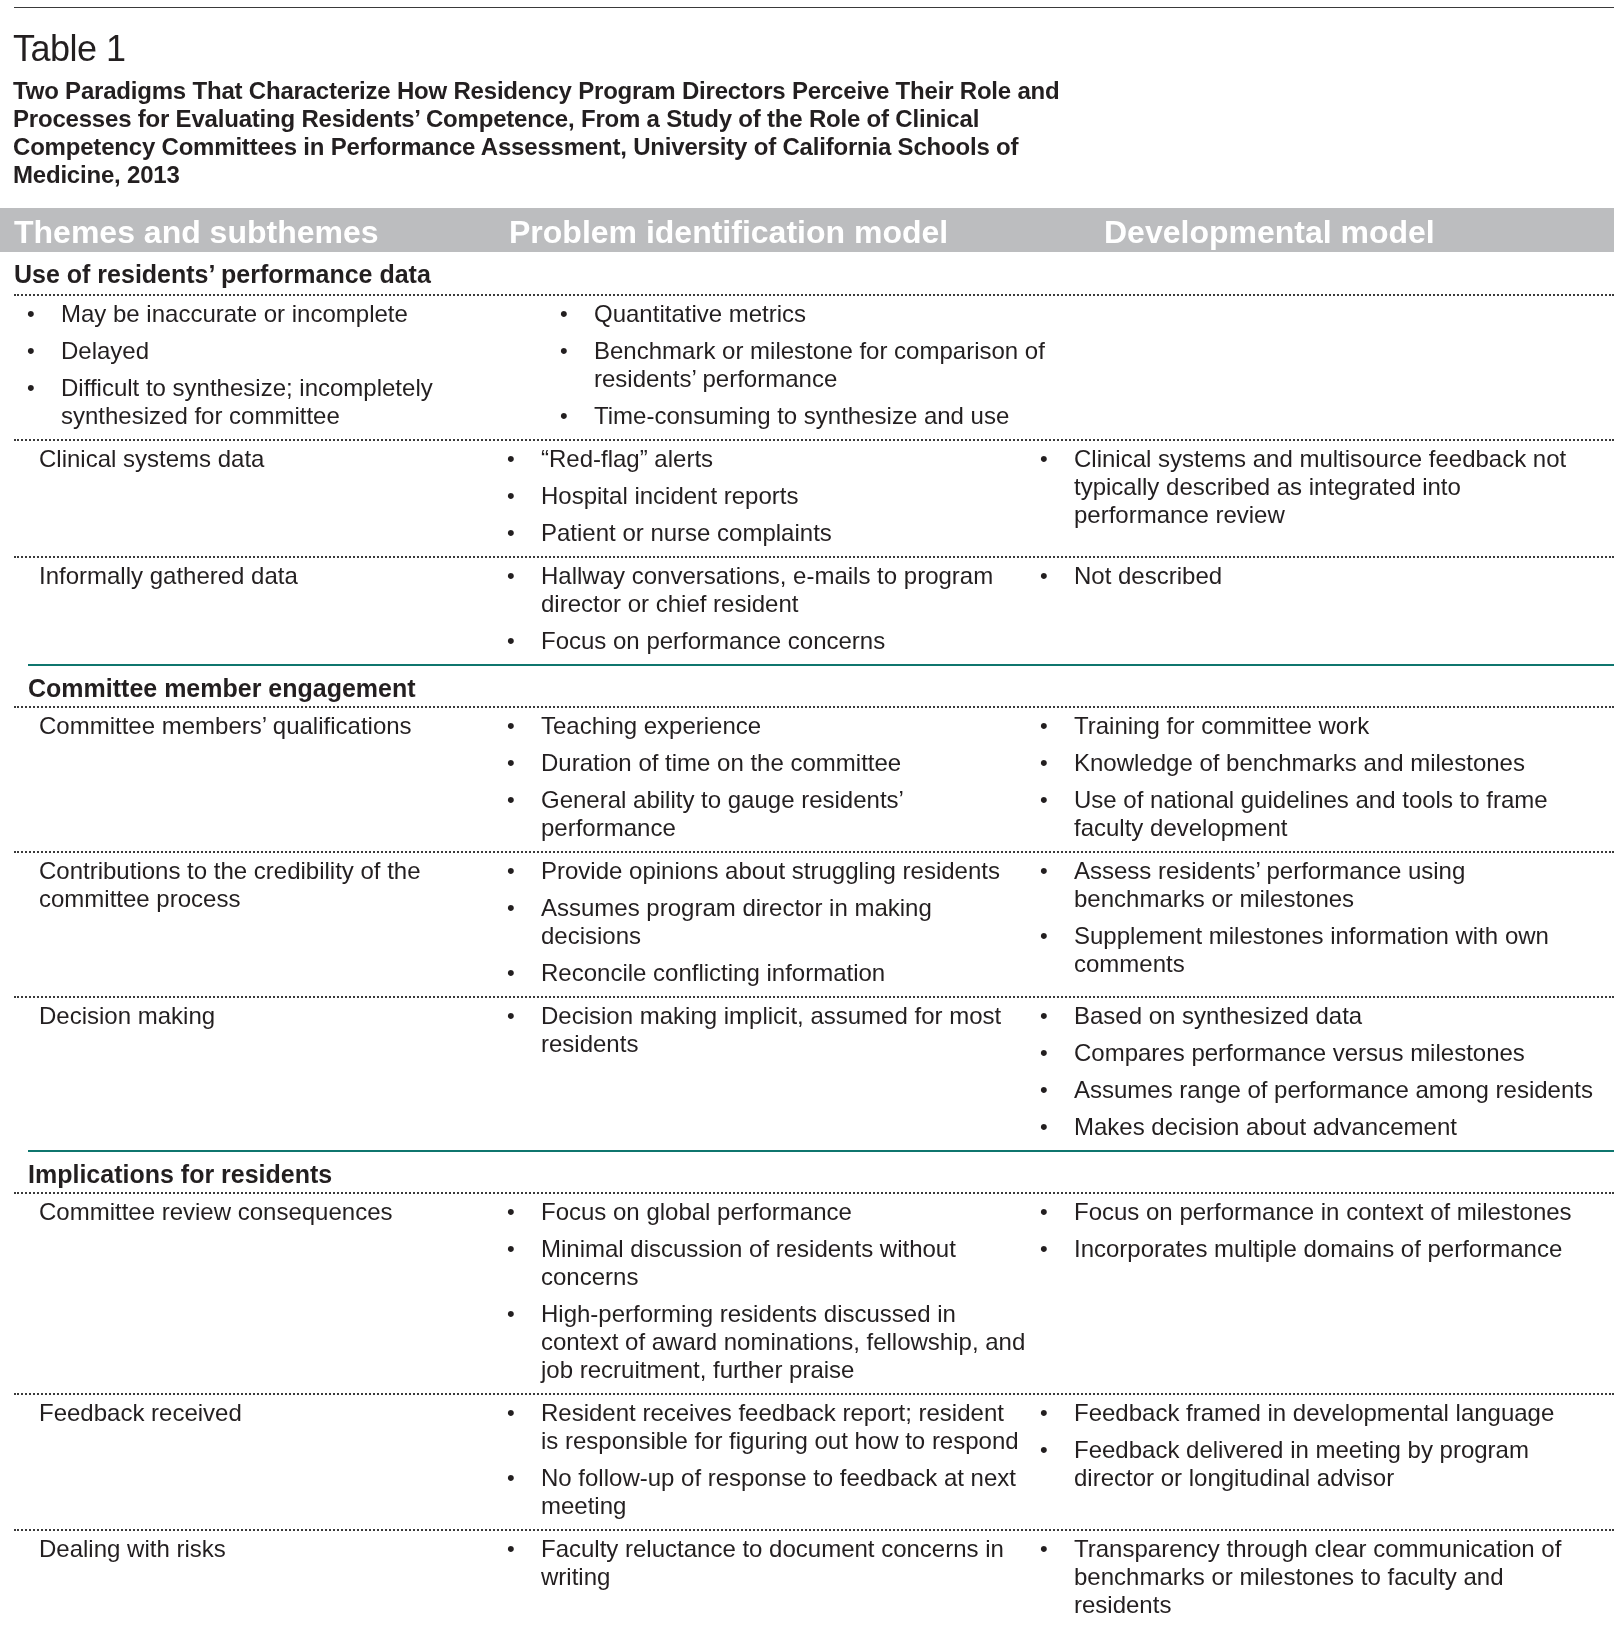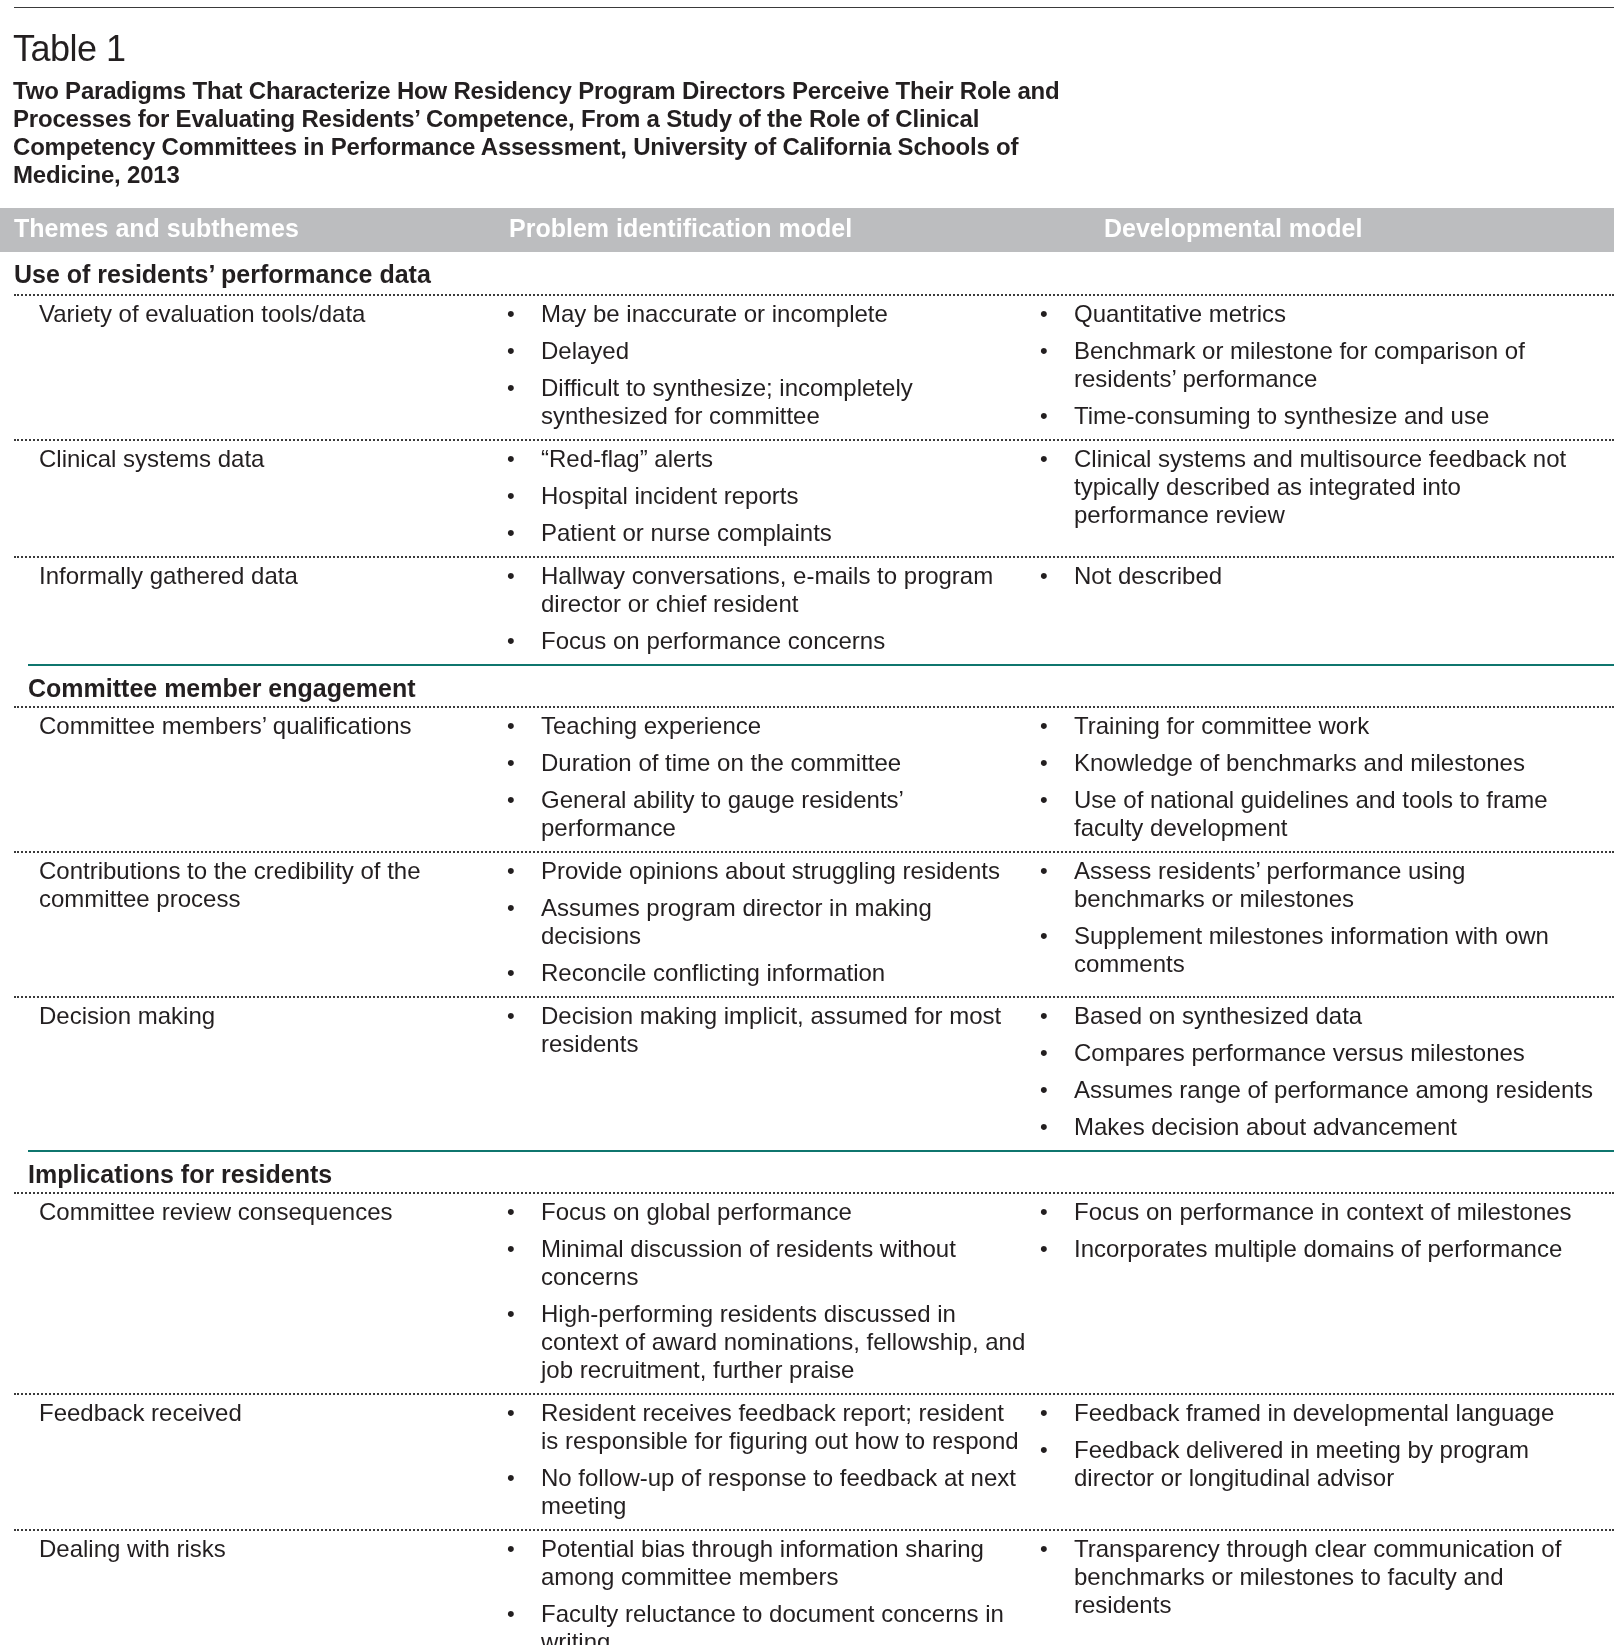--- a/index.html
+++ b/index.html
@@ -15,21 +15,21 @@
   }
   .caption {
     position: absolute; left: 13px; top: 77px; width: 1110px;
     font-size: 24px; font-weight: bold; line-height: 28px; letter-spacing: -0.2px;
   }
   .header-bar {
     position: absolute; left: 0; top: 208px; width: 1614px; height: 44px;
     background: #bcbdbf;
   }
   .header-bar span {
-    position: absolute; top: 6px; color: #ffffff; font-weight: bold; font-size: 25px;
+    position: absolute; top: 6px; color: #ffffff; font-weight: bold; font-size: 32px;
   }
   .h-col1 { left: 14px; } .h-col2 { left: 509px; } .h-col3 { left: 1056px; margin-left: 48px; }
 
   .table { position: absolute; left: 0; top: 252px; width: 1614px; }
   .section-title {
     padding-left: 14px; font-size: 25px; font-weight: bold; line-height: 28px;
     height: 42px; box-sizing: border-box; padding-top: 8px;
   }
   .section + .section .section-title { border-top: 2px solid #0f766e; margin-left: 28px; padding-left: 0; }
   .row {
@@ -56,21 +56,20 @@
 <div class="header-bar">
   <span class="h-col1">Themes and subthemes</span>
   <span class="h-col2">Problem identification model</span>
   <span class="h-col3">Developmental model</span>
 </div>
 
 <div class="table" id="table-body">
     <div class="section">
       <div class="section-title">Use of residents’ performance data</div>
       <div class="row">
-        <div class="cell-sub">Variety of evaluation tools/data</div>
         <div class="cell-list cell-p">
           <ul>
             <li>May be inaccurate or incomplete</li>
             <li>Delayed</li>
             <li>Difficult to synthesize; incompletely synthesized for committee</li>
           </ul>
         </div>
         <div class="cell-list cell-d">
           <ul>
             <li>Quantitative metrics</li>
@@ -191,21 +190,20 @@
           <ul>
             <li>Feedback framed in developmental language</li>
             <li>Feedback delivered in meeting by program director or longitudinal advisor</li>
           </ul>
         </div>
       </div>
       <div class="row">
         <div class="cell-sub">Dealing with risks</div>
         <div class="cell-list cell-p">
           <ul>
-            <li>Potential bias through information sharing among committee members</li>
             <li>Faculty reluctance to document concerns in writing</li>
           </ul>
         </div>
         <div class="cell-list cell-d">
           <ul>
             <li>Transparency through clear communication of benchmarks or milestones to faculty and residents</li>
           </ul>
         </div>
       </div>
     </div>

